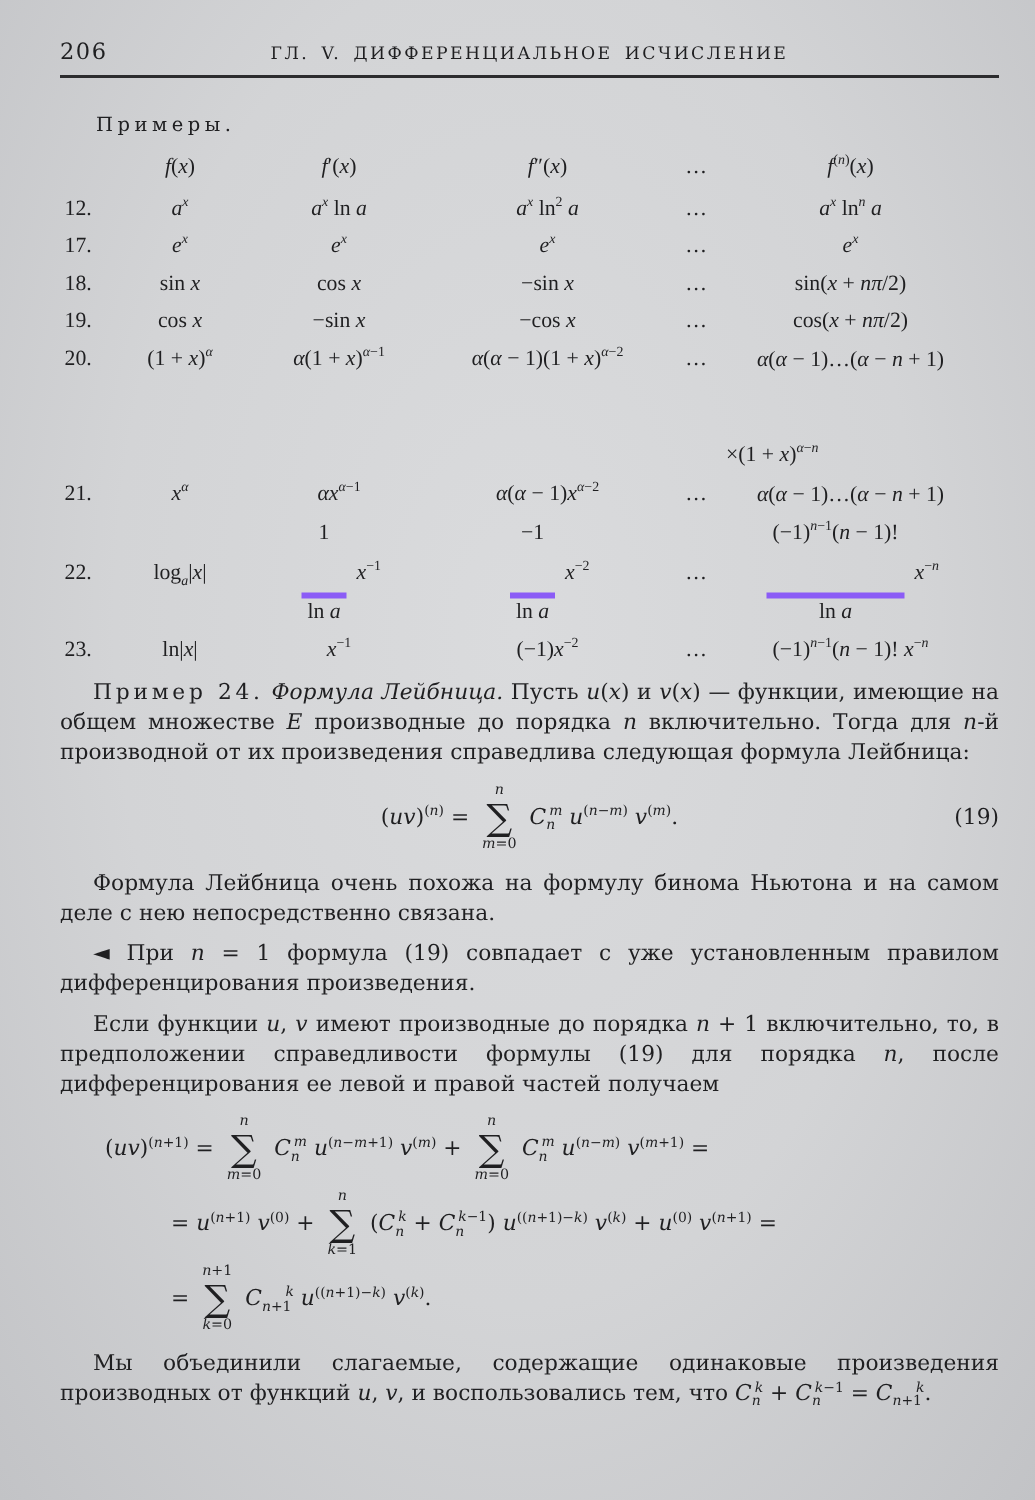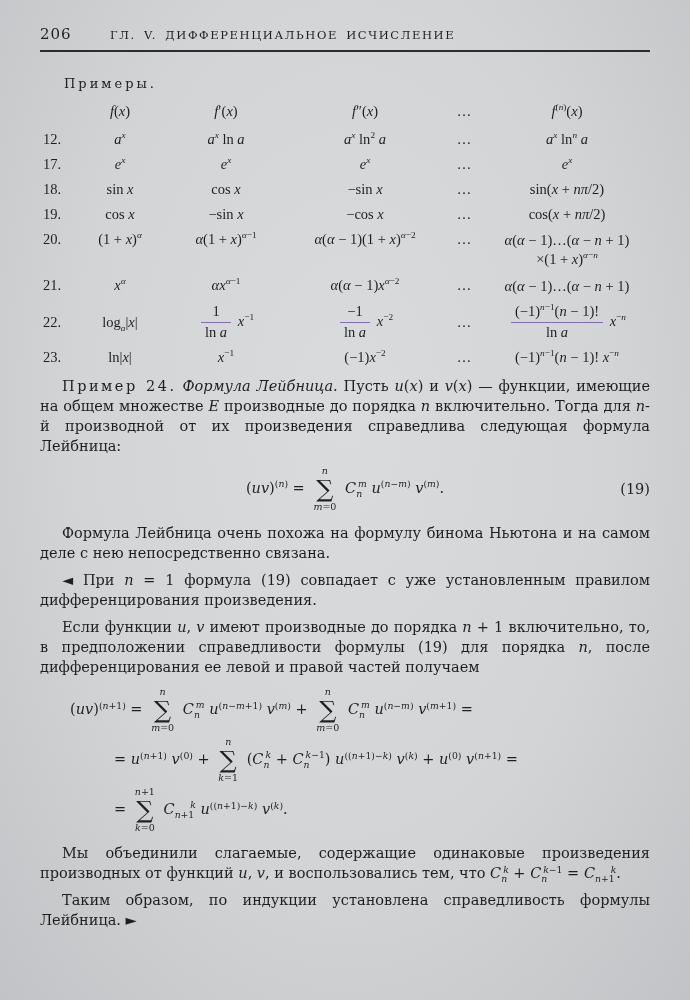--- a/index.html
+++ b/index.html
@@ -3,45 +3,45 @@
 <meta charset="utf-8">
 <style>
   *{box-sizing:border-box;}
   html,body{margin:0;padding:0;}
   body{
     width:690px;height:1000px;overflow:hidden;
     background:radial-gradient(ellipse at 50% 42%, #dadbdd 0%, #d3d4d6 55%, #c2c3c6 100%);
     font-family:"DejaVu Serif","DejaVu Sans",serif;
     color:#1f1f21;
   }
-  .page{padding:25px 40px 0 40px;}
+  .page{padding:25px 24px 0 40px;}
   .phead{display:grid;grid-template-columns:70px 1fr 70px;align-items:baseline;}
   .pnum{font-size:15px;letter-spacing:1px;}
-  .ptitle{text-align:left;font-size:11.5px;letter-spacing:1.6px;word-spacing:3px;white-space:nowrap;}
+  .ptitle{text-align:center;font-size:11.5px;letter-spacing:1.6px;word-spacing:3px;white-space:nowrap;}
   .hrule{border:0;border-top:2px solid #2c2c2e;margin:7px 0 0;}
   .examples{margin:24px 0 2px;text-indent:24px;letter-spacing:3px;font-size:13px;}
   .dtable{margin:12px 0 10px;font-size:14.5px;}
   .trow{display:grid;grid-template-columns:34px 92px 120px 158px 40px 166px;align-items:center;margin-bottom:8px;font-family:Liberation Serif, serif;}
   .trow.top{align-items:start;}
   .thead{margin-bottom:11px;}
   .tnum{padding-left:3px;}
   .tcell{text-align:center;white-space:nowrap;}
   .cline{line-height:19px;}
-  .cline.cont{text-align:center;}
+  .cline.cont{text-align:left;margin-top:44px;}
   .it,.ital{font-style:italic;}
   .rm{font-style:normal;}
   .spaced{letter-spacing:2.5px;}
   sup,sub{font-size:64%;line-height:0;}
   sub + sup{margin-left:-4px;}
   .bigop{display:inline-flex;flex-direction:column;align-items:center;vertical-align:middle;margin:0 4px;line-height:1;}
   .bigop .lim{font-size:9.5px;line-height:1.1;}
   .bigop .sigma{font-size:24px;line-height:1;padding:1px 0;}
   .frac{display:inline-flex;flex-direction:column;vertical-align:middle;text-align:center;margin:0 3px;line-height:1.1;}
   .frac .num{padding:0 4px 2px;}
-  .frac .den{border-top:1px solid #8b5cf6;padding:2px 4px 0;}
+  .frac .den{border-top:4px solid #8b5cf6;padding:2px 4px 0;margin-top:29px;}
   .para{margin:7px 0 0;text-indent:22px;text-align:justify;font-size:14.5px;line-height:20px;}
   .dformula{position:relative;text-align:center;margin:10px 0;font-size:14.5px;}
   .eqtag{position:absolute;right:0;top:50%;transform:translateY(-50%);}
   .deriv{margin:10px 0 10px 30px;font-size:14.5px;}
   .dline{margin:3px 0;white-space:nowrap;}
   .dline.cont{margin-left:44px;}
 </style>
 </head>
 <body>
 
@@ -177,16 +177,15 @@
             <span class="lim"><span class="it">k</span><span class="rm">=1</span></span>
           </span><span class="rm"> (</span><span class="it">C</span><sub><span class="it">n</span></sub><sup><span class="it">k</span></sup><span class="rm"> + </span><span class="it">C</span><sub><span class="it">n</span></sub><sup><span class="it">k</span><span class="rm">−1</span></sup><span class="rm">) </span><span class="it">u</span><sup><span class="rm">((</span><span class="it">n</span><span class="rm">+1)−</span><span class="it">k</span><span class="rm">)</span></sup><span class="rm"> </span><span class="it">v</span><sup><span class="rm">(</span><span class="it">k</span><span class="rm">)</span></sup><span class="rm"> + </span><span class="it">u</span><sup><span class="rm">(0)</span></sup><span class="rm"> </span><span class="it">v</span><sup><span class="rm">(</span><span class="it">n</span><span class="rm">+1)</span></sup><span class="rm"> =</span></div>
         <div class="dline cont"><span class="rm">= </span><span class="bigop">
             <span class="lim"><span class="it">n</span><span class="rm">+1</span></span>
             <span class="sigma">∑</span>
             <span class="lim"><span class="it">k</span><span class="rm">=0</span></span>
           </span><span class="rm"> </span><span class="it">C</span><sub><span class="it">n</span><span class="rm">+1</span></sub><sup><span class="it">k</span></sup><span class="rm"> </span><span class="it">u</span><sup><span class="rm">((</span><span class="it">n</span><span class="rm">+1)−</span><span class="it">k</span><span class="rm">)</span></sup><span class="rm"> </span><span class="it">v</span><sup><span class="rm">(</span><span class="it">k</span><span class="rm">)</span></sup><span class="rm">.</span></div>
       </div>
 
     <p class="para"><span>Мы объединили слагаемые, содержащие одинаковые произведения производных от функций </span><span class="math"><span class="it">u</span><span class="rm">, </span><span class="it">v</span></span><span>, и воспользовались тем, что </span><span class="math"><span class="it">C</span><sub><span class="it">n</span></sub><sup><span class="it">k</span></sup><span class="rm"> + </span><span class="it">C</span><sub><span class="it">n</span></sub><sup><span class="it">k</span><span class="rm">−1</span></sup><span class="rm"> = </span><span class="it">C</span><sub><span class="it">n</span><span class="rm">+1</span></sub><sup><span class="it">k</span></sup></span><span>.</span></p>
-    <p class="para"><span>Таким образом, по индукции установлена справедливость формулы Лейбница. ►</span></p>
   </main>
 
 </div>
 
 </body></html>

